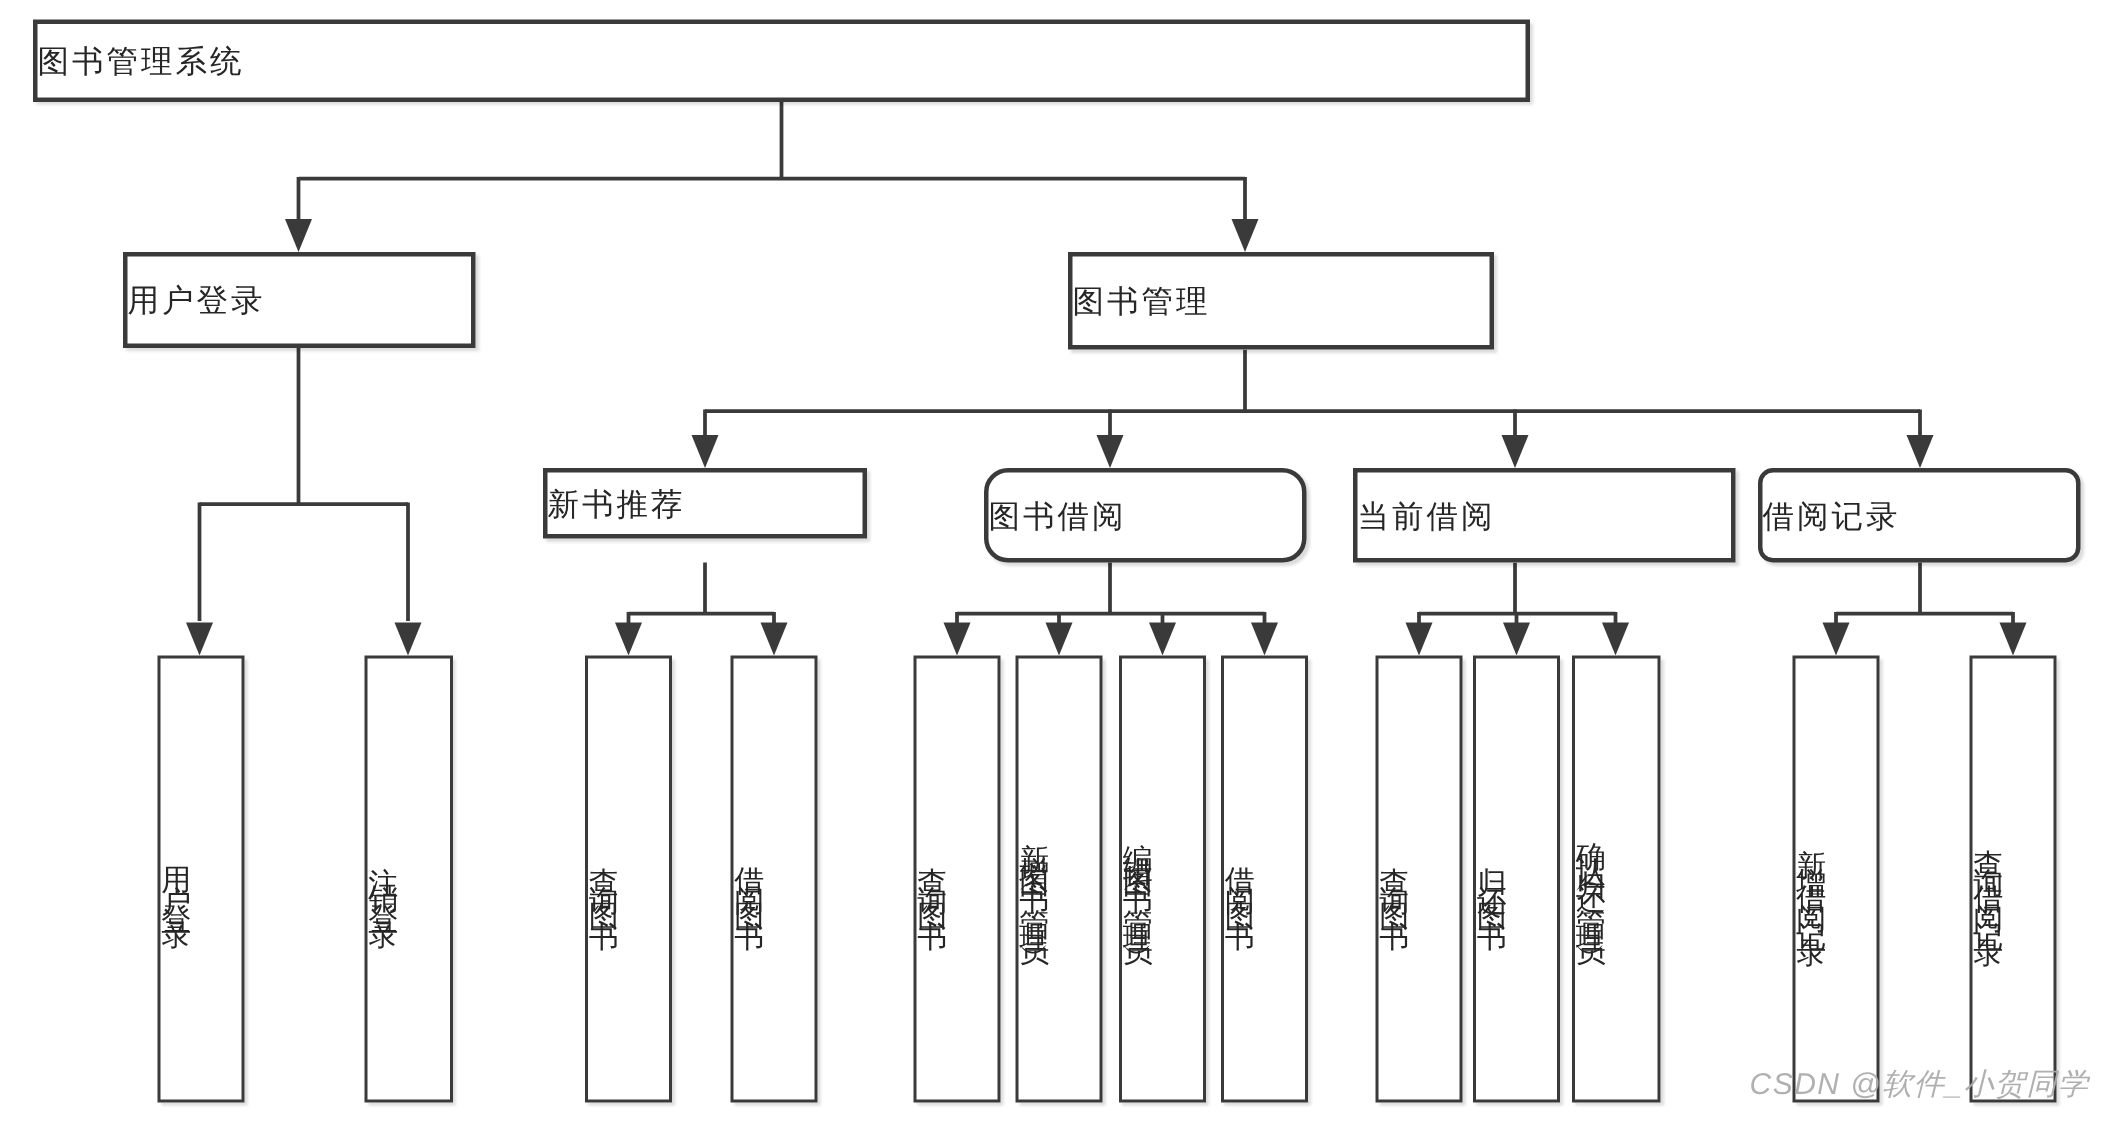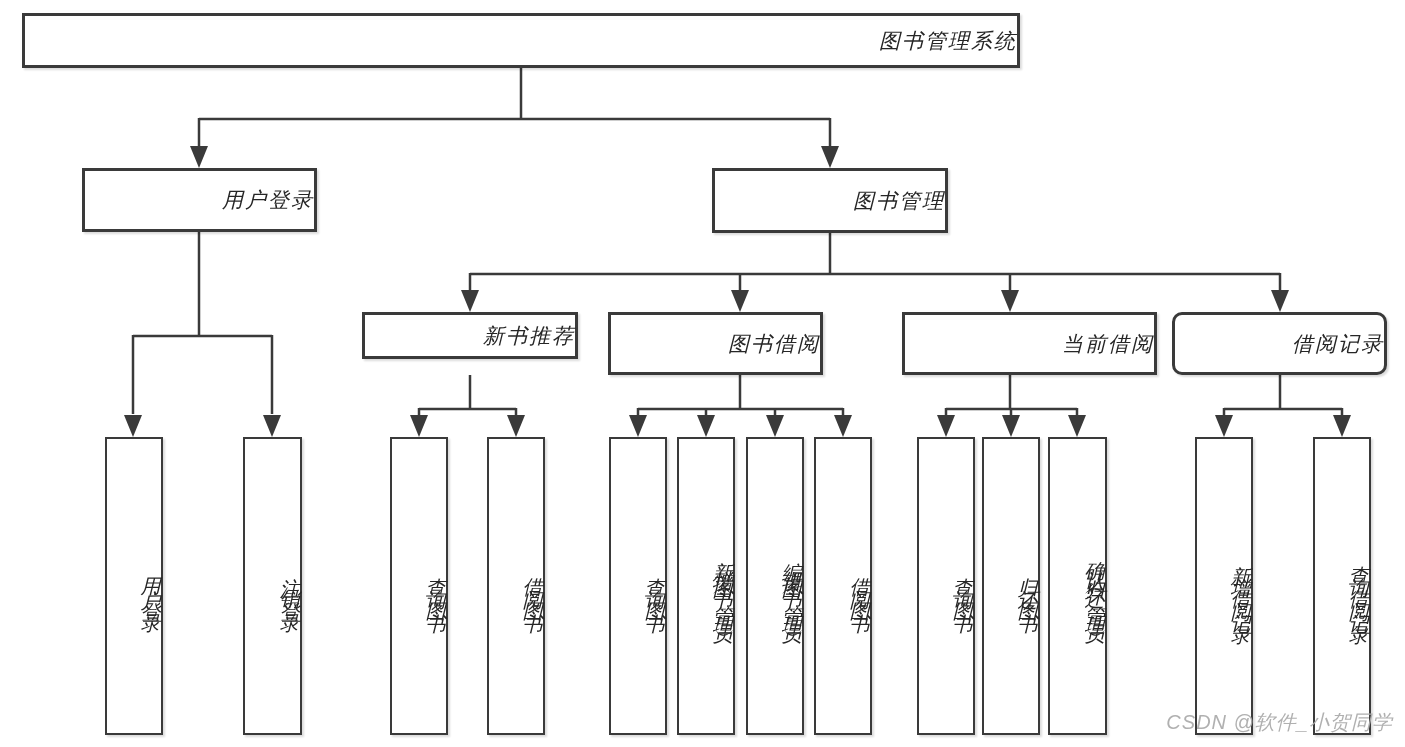--- a/index.html
+++ b/index.html
@@ -16,24 +16,23 @@
     left: 0; top: 0;
     z-index: 0;
   }
   .node {
     position: absolute;
     background: #ffffff;
     border: 3px solid #3a3a3a;
     box-sizing: border-box;
     display: flex;
     align-items: center;
-    justify-content: flex-end;
+    justify-content: flex-start;
     z-index: 1;
     box-shadow: 2px 2px 2px rgba(0,0,0,0.14);
-    font-style: italic;
   }
   .node.leaf { border-width: 2.5px; }
   .lbl {
     color: #262626;
     font-size: 21px;
     letter-spacing: 2px;
     white-space: nowrap;
   }
   .vlbl {
     color: #262626;
@@ -128,28 +127,28 @@
     </g>
   </svg>
 
   <div class="node" style="left:22px; top:13px; width:998px; height:55px;">
     <span class="lbl">图书管理系统</span>
   </div>
 
   <div class="node" style="left:82px; top:168px; width:235px; height:64px;">
     <span class="lbl">用户登录</span>
   </div>
-  <div class="node" style="left:712px; top:168px; width:236px; height:65px;">
+  <div class="node" style="left:712px; top:168px; width:284px; height:65px;">
     <span class="lbl">图书管理</span>
   </div>
 
   <div class="node" style="left:362px; top:312px; width:216px; height:47px;">
     <span class="lbl">新书推荐</span>
   </div>
-  <div class="node" style="left:608px; top:312px; width:215px; height:63px;">
+  <div class="node" style="left:656px; top:312px; width:215px; height:63px;border-radius:16px;">
     <span class="lbl">图书借阅</span>
   </div>
   <div class="node" style="left:902px; top:312px; width:255px; height:63px;">
     <span class="lbl">当前借阅</span>
   </div>
   <div class="node" style="left:1172px; top:312px; width:215px; height:63px;border-radius:10px;">
     <span class="lbl">借阅记录</span>
   </div>
 
   <div class="node leaf" style="left:105px; top:437px; width:58px; height:298px;">

